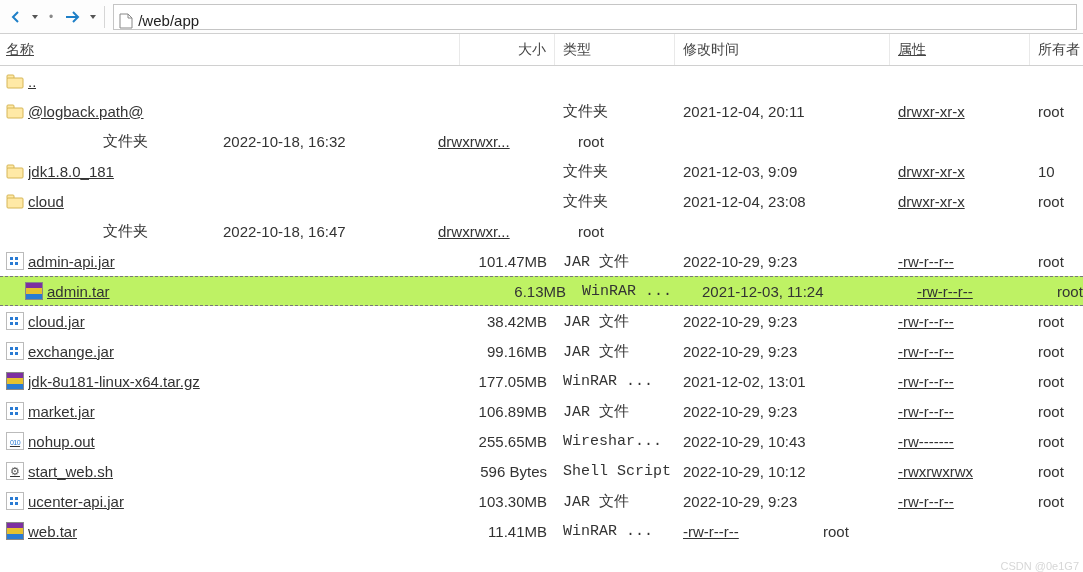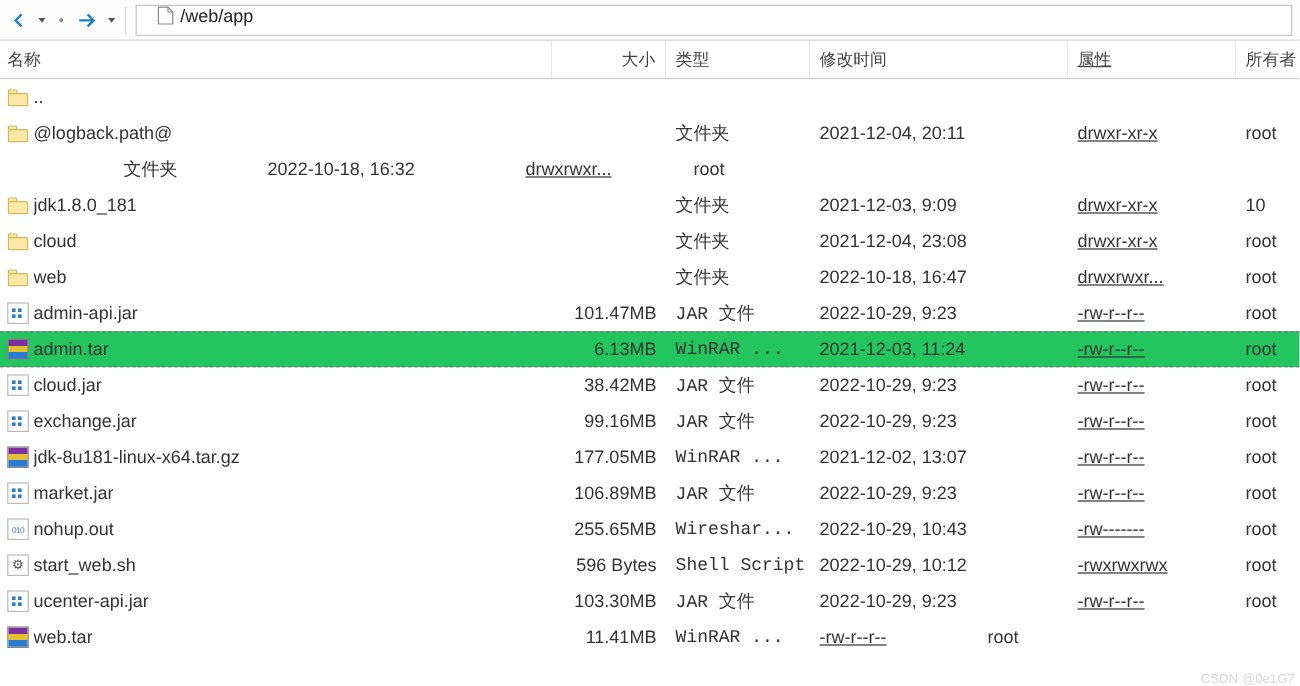--- a/index.html
+++ b/index.html
@@ -45,24 +45,24 @@
     }
     .vertical-sep {
       width: 1px;
       height: 22px;
       background: #d6d6d6;
       margin: 0 4px 0 2px;
     }
     .path-box {
       flex: 1;
       display: flex;
-      align-items: flex-start;
+      align-items: flex-end;
       border: 1px solid #c5c5c5;
       height: 26px;
-      padding: 0 16px;
+      padding: 0 4px;
       gap: 4px;
       background: #fff;
     }
     .file-icon {
       width: 16px;
       height: 16px;
       display: inline-flex;
       align-items: center;
       justify-content: center;
     }
@@ -94,39 +94,40 @@
       height: 100%;
       display: flex;
       align-items: center;
       overflow: hidden;
       white-space: nowrap;
     }
     .header-row .col {
       font-weight: normal;
       font-size: 14px;
     }
-    .col-name  { flex: 0 0 460px; padding-left: 6px; }
+    .col-name  { flex: 0 0 460px; padding-left: 6px; text-decoration: underline; }
     .col-size  { flex: 0 0 95px; justify-content: flex-end; }
     .col-type  { flex: 0 0 120px; font-family: Liberation Mono, monospace; }
     .col-date  { flex: 0 0 215px; }
     .col-attr  { flex: 0 0 140px; text-decoration: underline; }
     .col-owner { flex: 1 1 auto; border-right: none; }
 
     .rows { }
     .data-row {
       display: flex;
       height: 30px;
       align-items: center;
       font-size: 15px;
       color: #333;
     }
     .data-row.selected {
       border-top: 1px dashed #777;
       border-bottom: 1px dashed #777;
-      background: #22c55e;
+      background: #bef264;
+      padding-left: 19px;
     }
     .data-row .col { border-right: none; }
     .row-icon {
       width: 18px;
       height: 18px;
       margin-right: 4px;
       display: inline-flex;
       align-items: center;
       justify-content: center;
       flex-shrink: 0;
@@ -306,29 +307,20 @@
           </span>
           <span class="name-text">cloud</span>
         </div>
         <div class="col col-size"></div>
         <div class="col col-type">文件夹</div>
         <div class="col col-date">2021-12-04, 23:08</div>
         <div class="col col-attr">drwxr-xr-x</div>
         <div class="col col-owner">root</div>
       </div>
       <div class="data-row">
-        <div class="col col-name">
-          <span class="row-icon ic-folder">
-            <svg width="18" height="16" viewBox="0 0 18 16">
-              <rect class="tab" x="1" y="2" width="7" height="4" rx="1"></rect>
-              <rect class="body" x="1" y="5" width="16" height="10" rx="1"></rect>
-            </svg>
-          </span>
-          <span class="name-text">web</span>
-        </div>
         <div class="col col-size"></div>
         <div class="col col-type">文件夹</div>
         <div class="col col-date">2022-10-18, 16:47</div>
         <div class="col col-attr">drwxrwxr...</div>
         <div class="col col-owner">root</div>
       </div>
       <div class="data-row">
         <div class="col col-name">
           <span class="row-icon ic-jar"></span>
           <span class="name-text">admin-api.jar</span>
@@ -372,21 +364,21 @@
         <div class="col col-attr">-rw-r--r--</div>
         <div class="col col-owner">root</div>
       </div>
       <div class="data-row">
         <div class="col col-name">
           <span class="row-icon ic-rar"></span>
           <span class="name-text">jdk-8u181-linux-x64.tar.gz</span>
         </div>
         <div class="col col-size">177.05MB</div>
         <div class="col col-type">WinRAR ...</div>
-        <div class="col col-date">2021-12-02, 13:07</div>
+        <div class="col col-date">2021-12-02, 13:01</div>
         <div class="col col-attr">-rw-r--r--</div>
         <div class="col col-owner">root</div>
       </div>
       <div class="data-row">
         <div class="col col-name">
           <span class="row-icon ic-jar"></span>
           <span class="name-text">market.jar</span>
         </div>
         <div class="col col-size">106.89MB</div>
         <div class="col col-type">JAR 文件</div>

